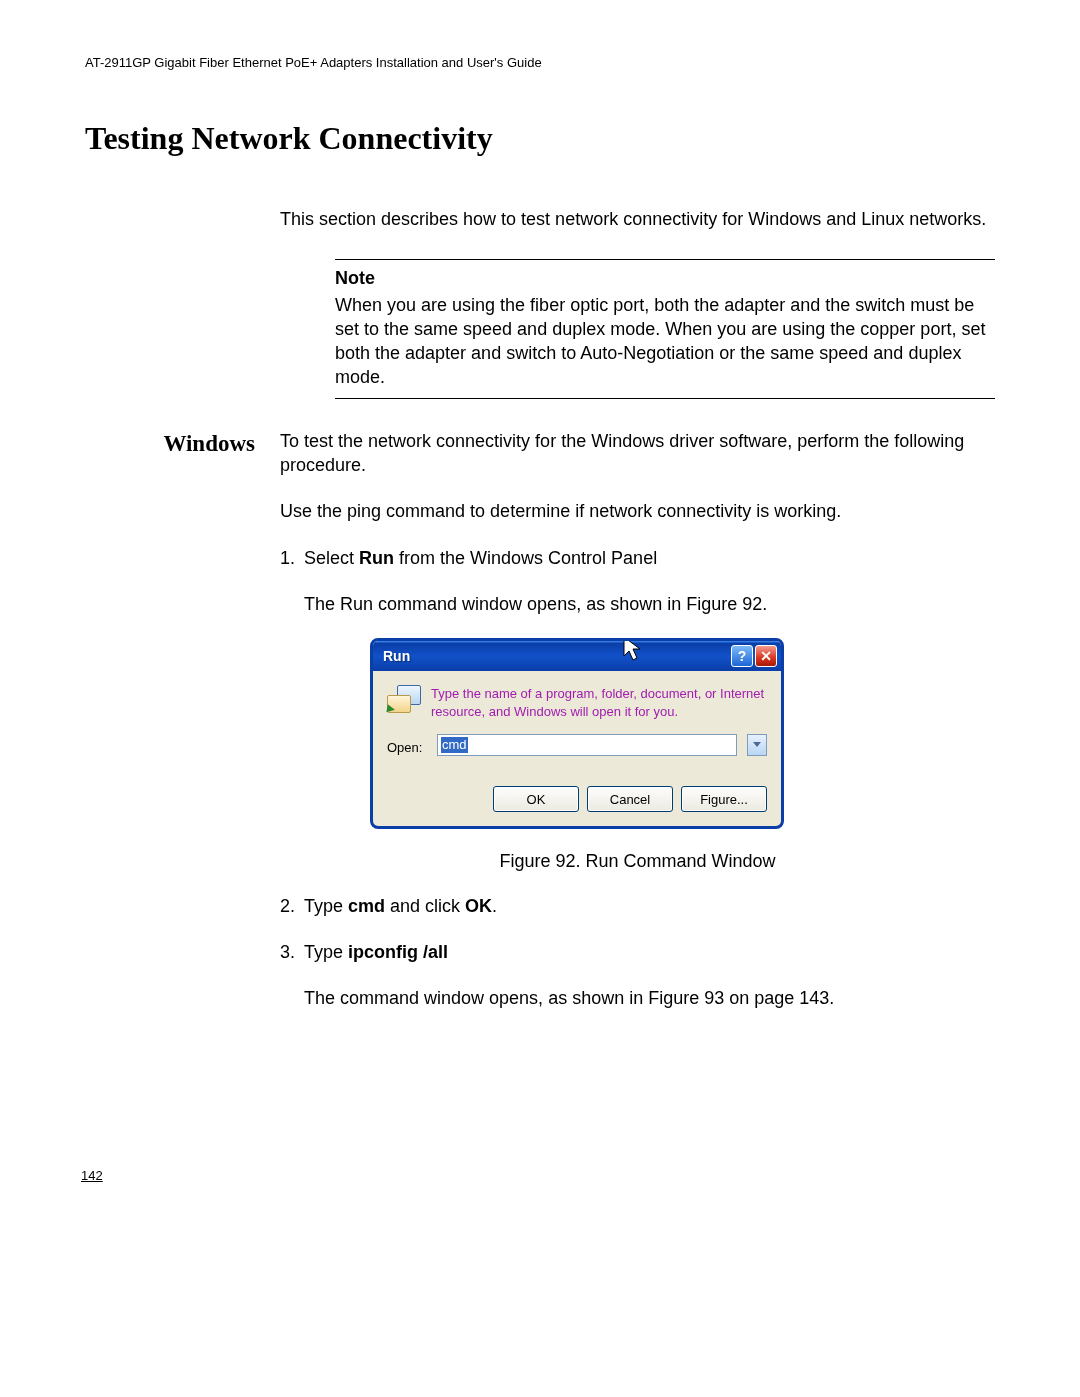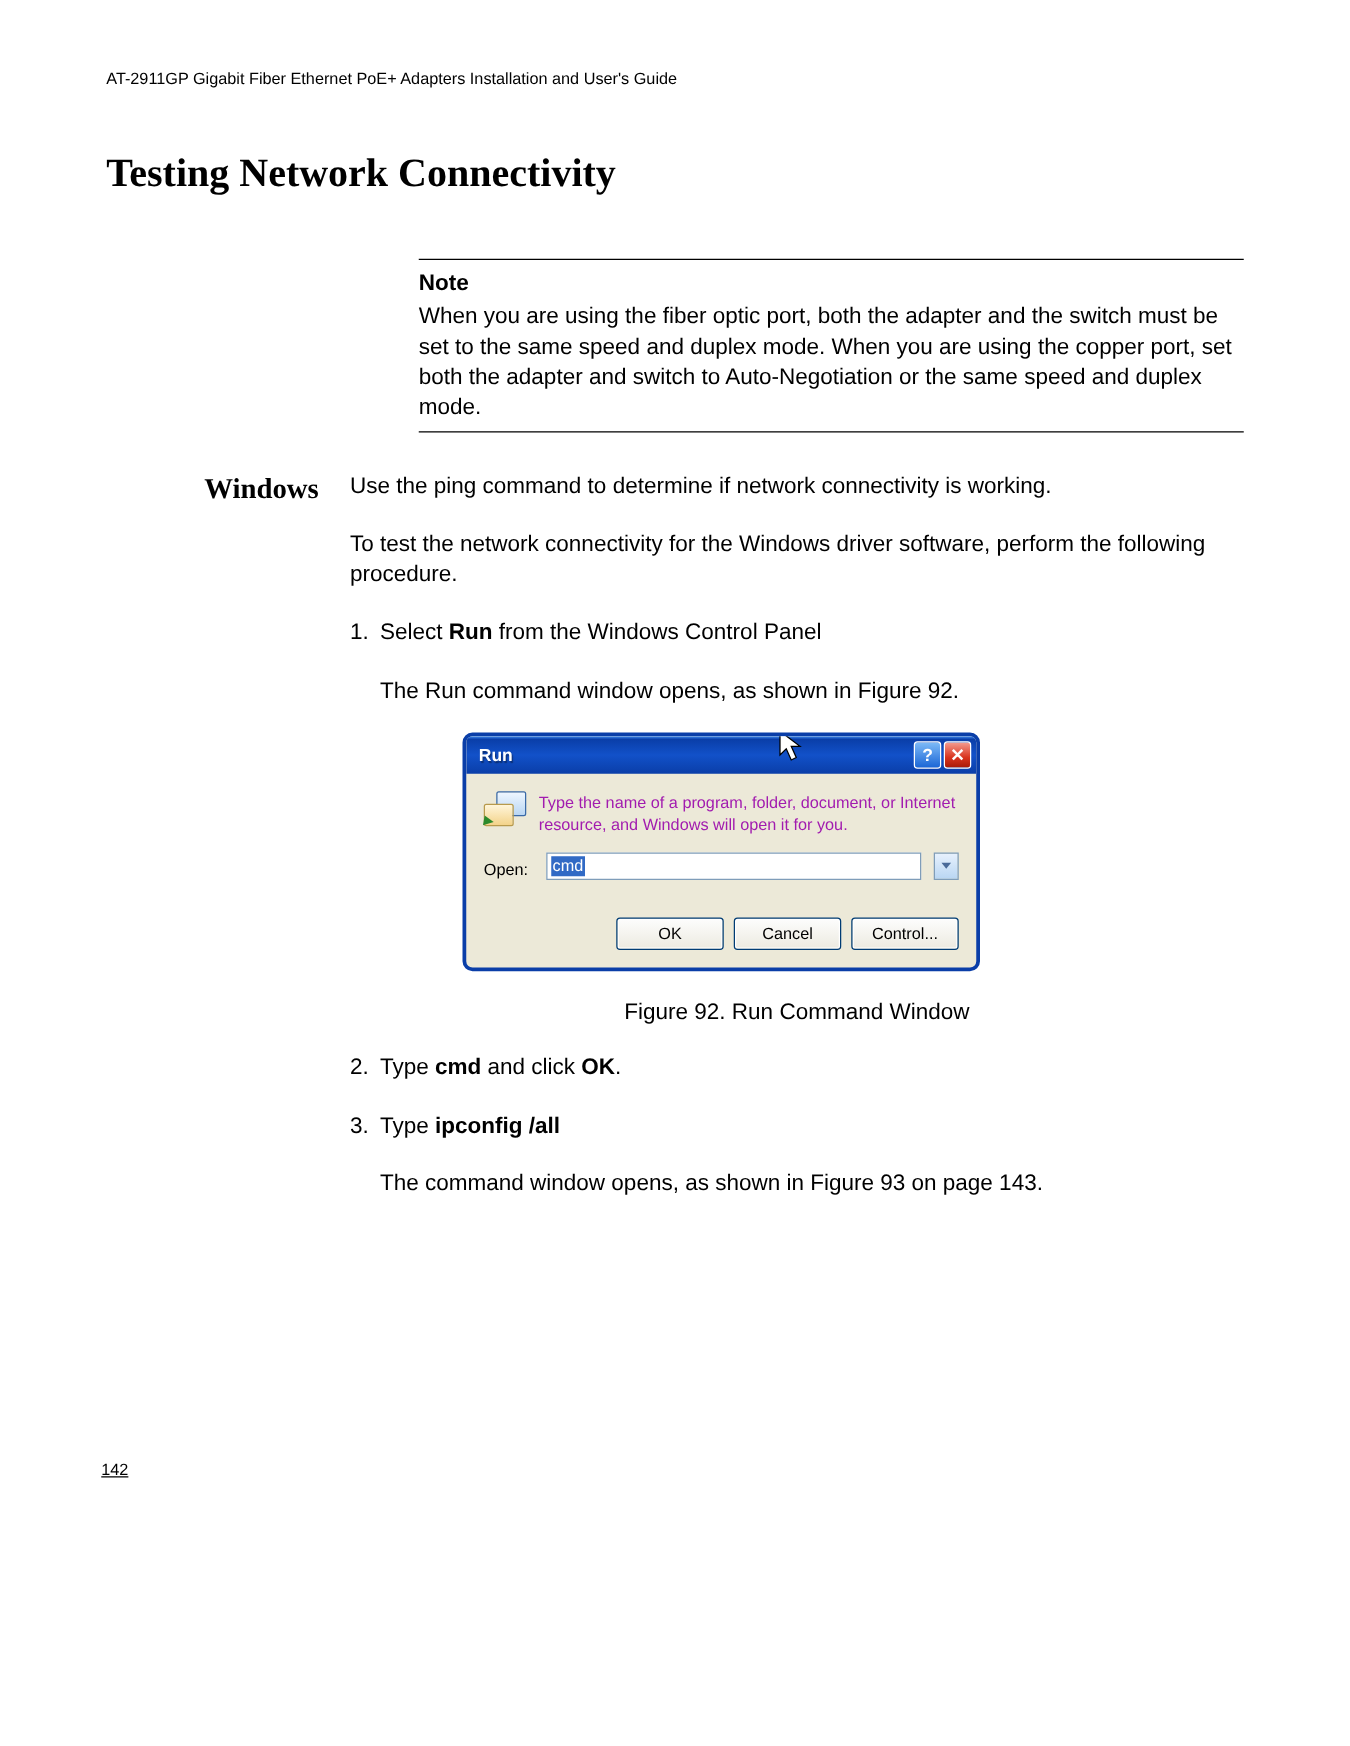--- a/index.html
+++ b/index.html
@@ -234,32 +234,33 @@
 </head>
 <body>
 
 <div class="page">
 
   <div class="running-header">AT-2911GP Gigabit Fiber Ethernet PoE+ Adapters Installation and User's Guide</div>
 
   <div class="section-title">Testing Network Connectivity</div>
 
   <div class="body-col">
+    <div class="intro">This section describes how to test network connectivity for Windows and Linux networks.</div>
 
     <div class="note-box">
       <div class="note-label">Note</div>
       <div>When you are using the fiber optic port, both the adapter and the switch must be set to the same speed and duplex mode. When you are using the copper port, set both the adapter and switch to Auto-Negotiation or the same speed and duplex mode.</div>
     </div>
   </div>
 
   <div class="two-col">
     <div class="side-label">Windows</div>
     <div class="main-col">
+      <div class="para">To test the network connectivity for the Windows driver software, perform the following procedure.</div>
       <div class="para">Use the ping command to determine if network connectivity is working.</div>
-      <div class="para">To test the network connectivity for the Windows driver software, perform the following procedure.</div>
 
       <div class="step">
         <div class="step-num">1.</div>
         <div class="step-body">
           <span>Select </span><b>Run</b><span> from the Windows Control Panel</span>
         </div>
       </div>
       <div class="indent-after-step">The Run command window opens, as shown in Figure 92.</div>
 
       <div class="run-wrapper">
@@ -292,21 +293,21 @@
               </div>
               <div class="open-dd">
                 <svg width="8" height="6">
                     <polygon points="0,0 8,0 4,5" fill="#4a6a99"></polygon>
                   </svg>
               </div>
             </div>
             <div class="btn-row">
               <div class="xp-btn">OK</div>
               <div class="xp-btn">Cancel</div>
-              <div class="xp-btn">Control...</div>
+              <div class="xp-btn">Figure...</div>
             </div>
           </div>
         </div>
       </div>
 
       <div class="fig-caption">Figure 92. Run Command Window</div>
 
       <div class="step">
         <div class="step-num">2.</div>
         <div class="step-body">

